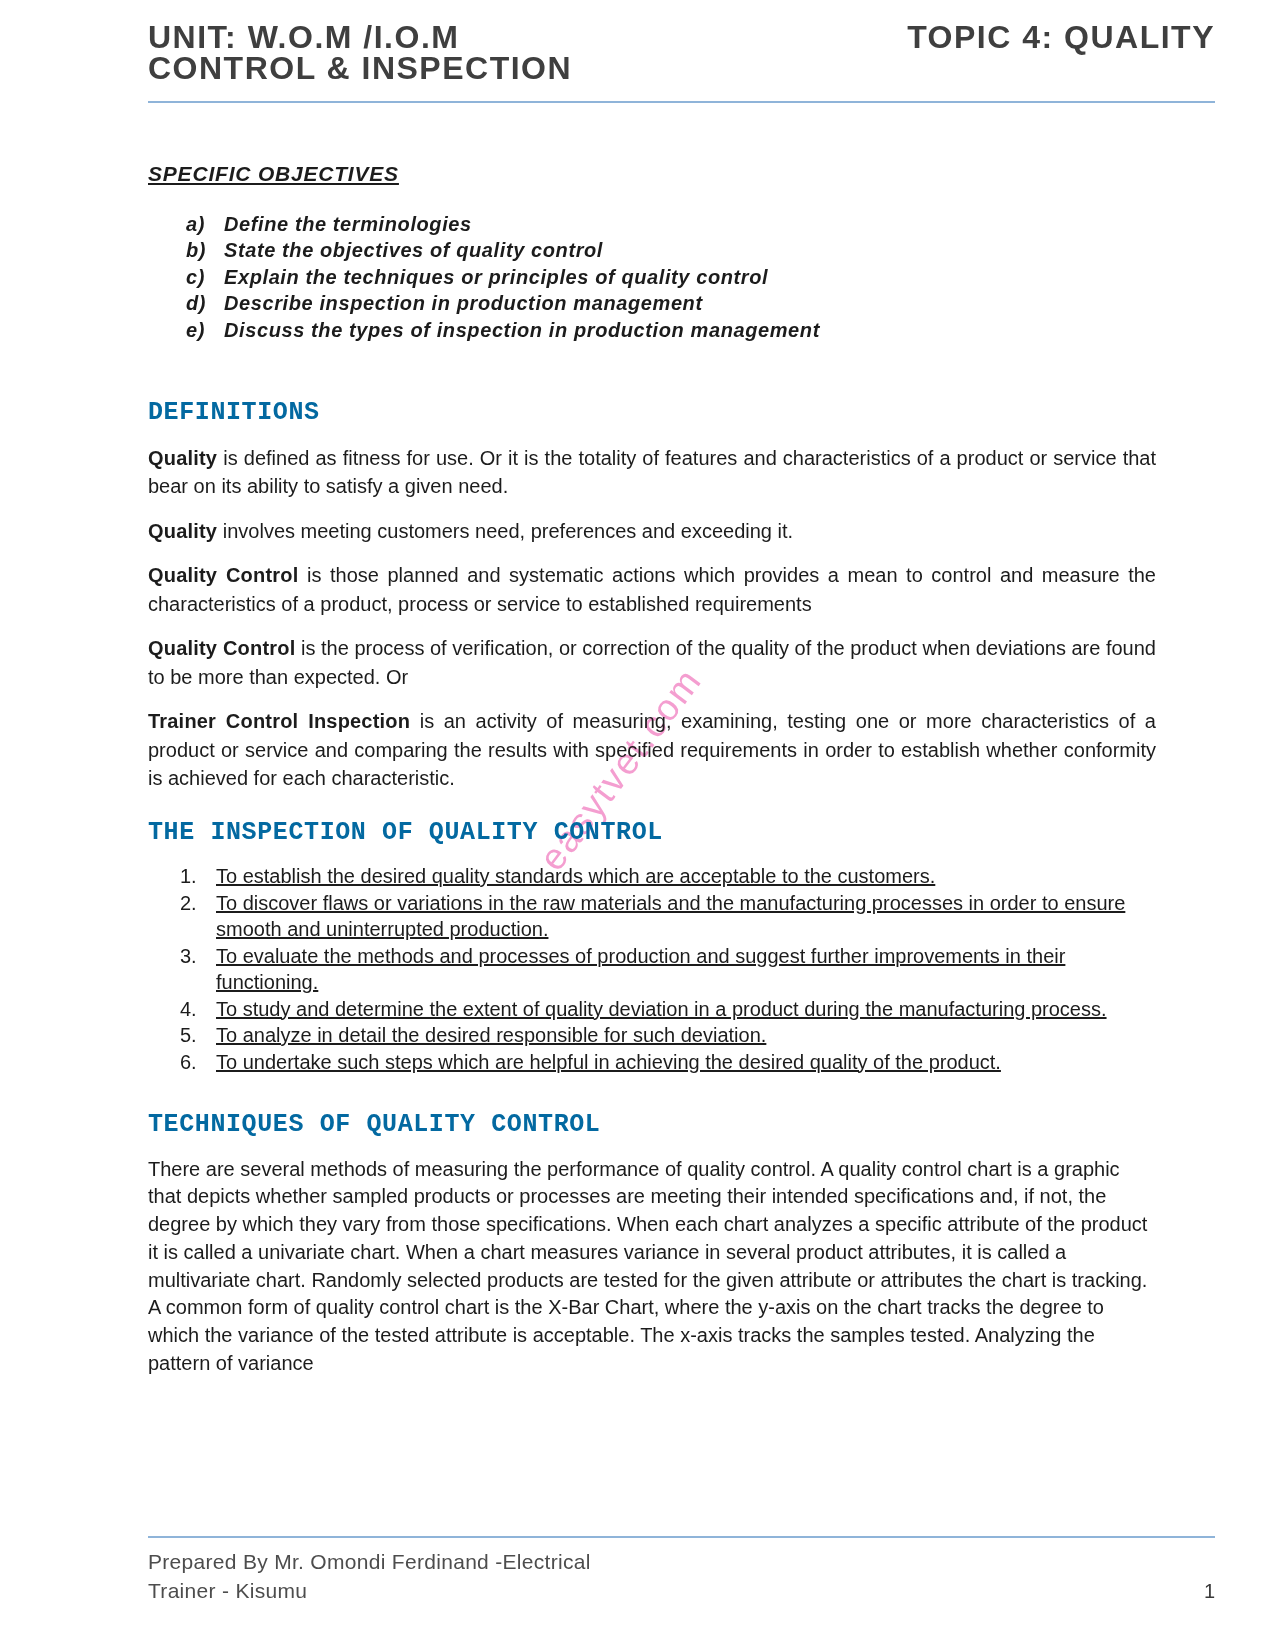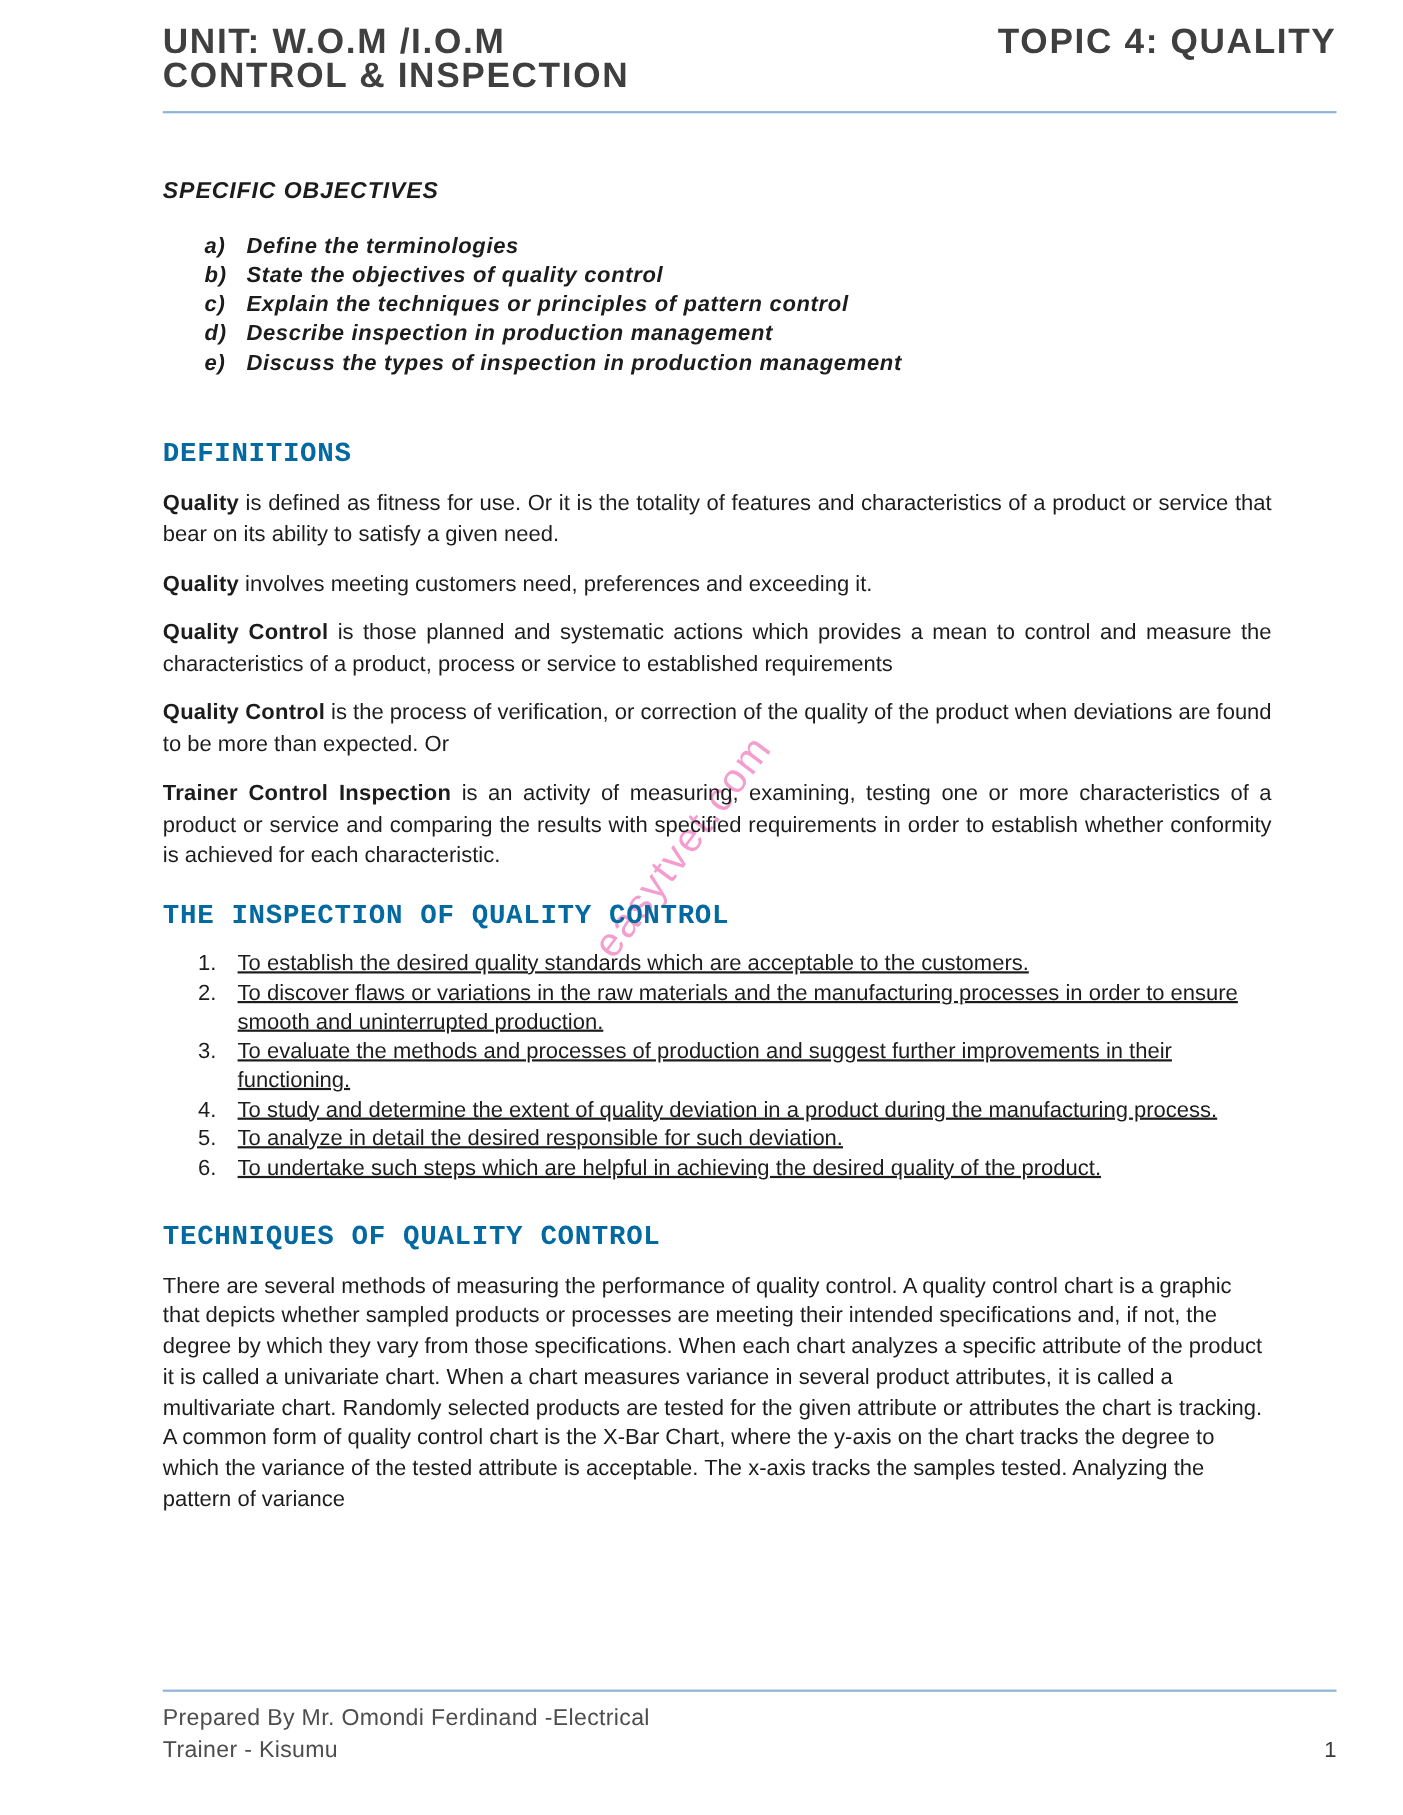--- a/index.html
+++ b/index.html
@@ -59,20 +59,21 @@
     font-size: 20px;
     line-height: 28.5px;
   }
 
   .so-title {
     margin-top: 62px;
     font-size: 21px;
     font-weight: bold;
     font-style: italic;
     letter-spacing: 0.8px;
+    text-decoration: underline;
   }
 
   .alpha-list { list-style: none; margin: 22px 0 0 38px; }
   .alpha-list li {
     display: flex;
     font-weight: bold;
     font-style: italic;
     font-size: 20px;
     line-height: 26.5px;
     letter-spacing: 0.6px;
@@ -150,21 +151,21 @@
       <li>
         <span class="marker">a)</span>
         <span>Define the terminologies</span>
       </li>
       <li>
         <span class="marker">b)</span>
         <span>State the objectives of quality control</span>
       </li>
       <li>
         <span class="marker">c)</span>
-        <span>Explain the techniques or principles of pattern control</span>
+        <span>Explain the techniques or principles of quality control</span>
       </li>
       <li>
         <span class="marker">d)</span>
         <span>Describe inspection in production management</span>
       </li>
       <li>
         <span class="marker">e)</span>
         <span>Discuss the types of inspection in production management</span>
       </li>
     </ul>

